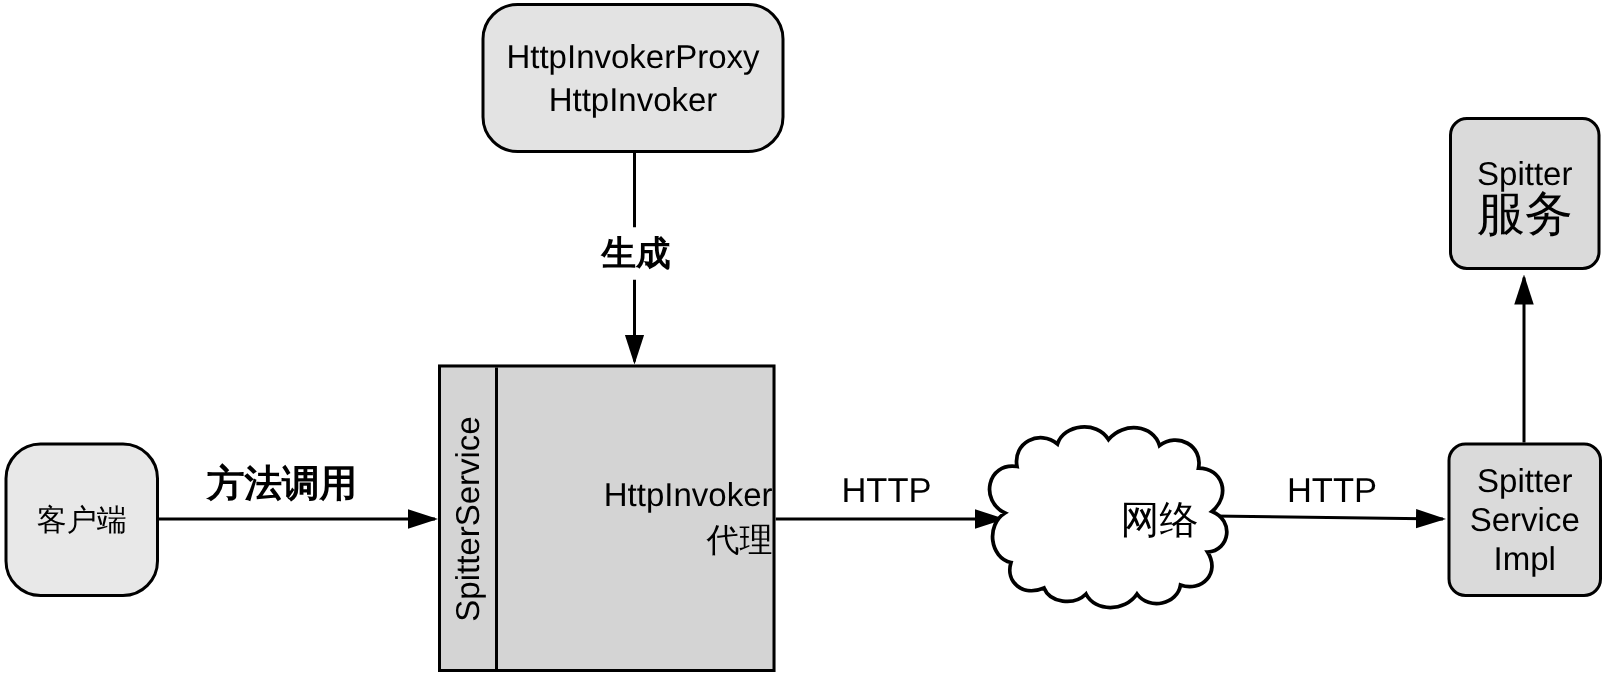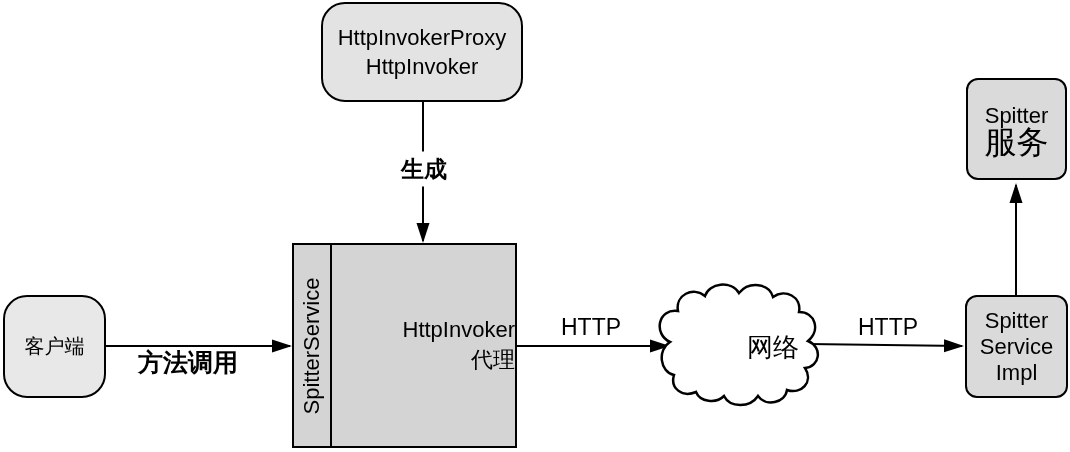--- a/index.html
+++ b/index.html
@@ -109,21 +109,20 @@
   }
   .generate-label {
     left: 424px; top: 169px;
     font-size: 23px;
     background: #ffffff;
     padding: 2px 6px;
   }
   .method-call-label {
     left: 188px; top: 322px;
     font-size: 25px;
-    margin-top: 40px;
   }
   .http-label { font-size: 23px; }
   .http-label.left  { left: 591px; top: 327px; }
   .http-label.right { left: 888px; top: 327px; }
   .network-label {
     left: 741px; top: 347px;
     font-size: 26px;
     font-family: "Liberation Serif", "DejaVu Serif", serif;
     font-weight: 400;
     margin-left: 32px;

